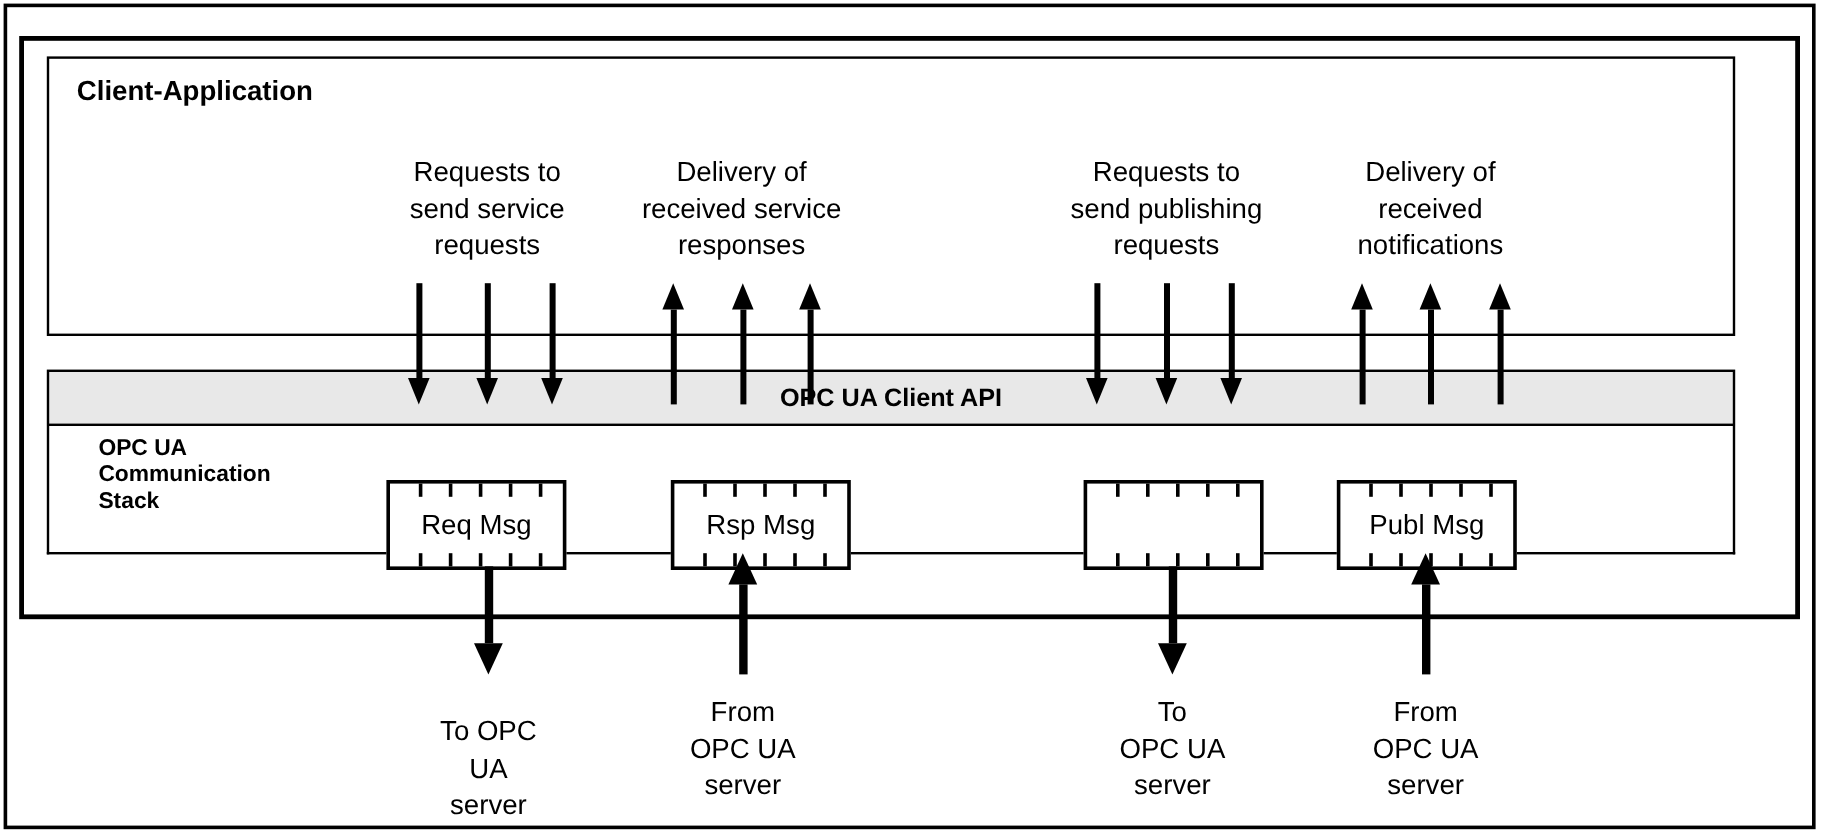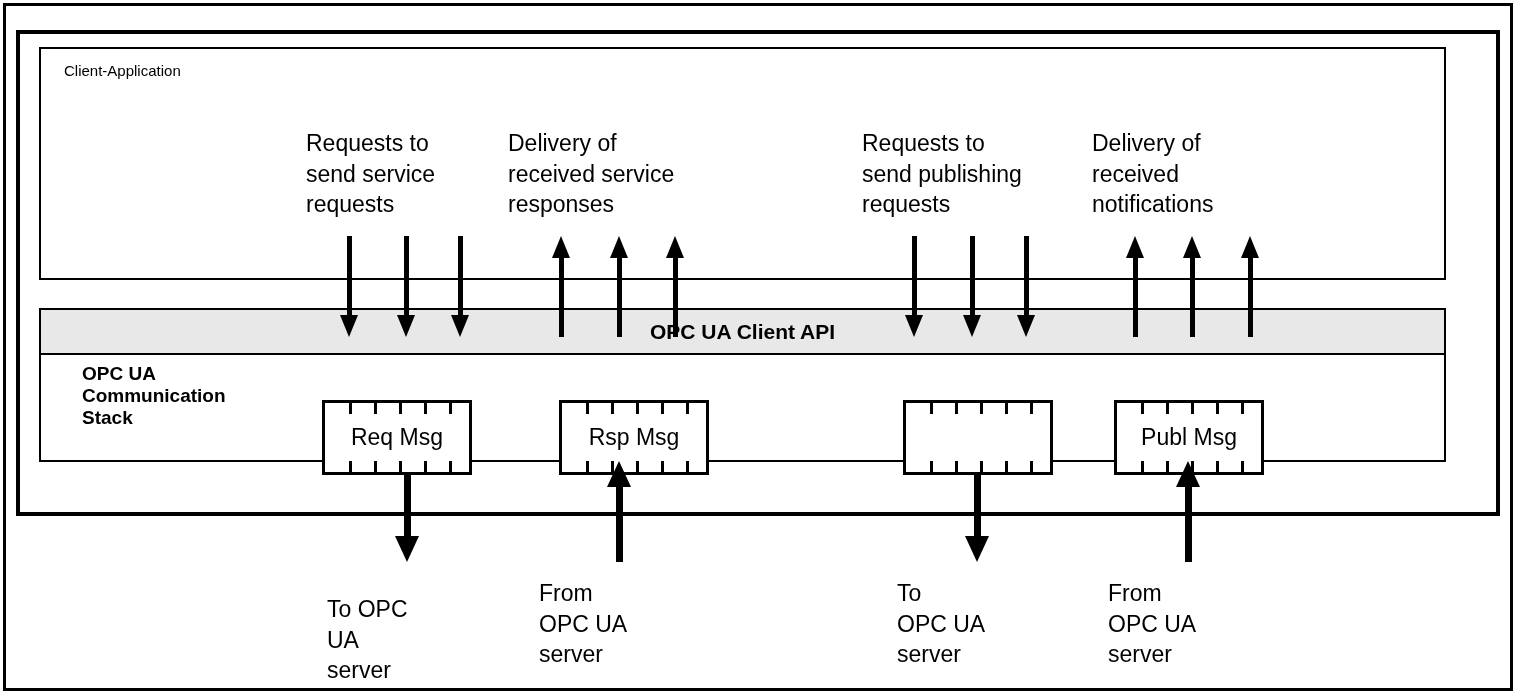--- a/index.html
+++ b/index.html
@@ -65,22 +65,22 @@
     height: 233px;
     border: 2px solid #000000;
     box-sizing: border-box;
     background: #ffffff;
   }
 
   .app-title {
     position: absolute;
     left: 23px;
     top: 13px;
-    font-size: 15px;
-    font-weight: normal;
+    font-size: 23px;
+    font-weight: bold;
   }
 
   
   .api-band {
     position: absolute;
     left: 39px;
     top: 308px;
     width: 1407px;
     height: 47px;
     border: 2px solid #000000;
@@ -143,20 +143,21 @@
     width: 3px;
     height: 11px;
     background: #000000;
   }
   .msg-tick.top  { top: 0; }
   .msg-tick.bot  { bottom: 0; }
 
   
   .flow-caption {
     position: absolute;
+    text-align: center;
     font-size: 23px;
     line-height: 1.33;
     white-space: pre-line;
     font-weight: normal;
   }
 
   
   .arrow {
     position: absolute;
   }

